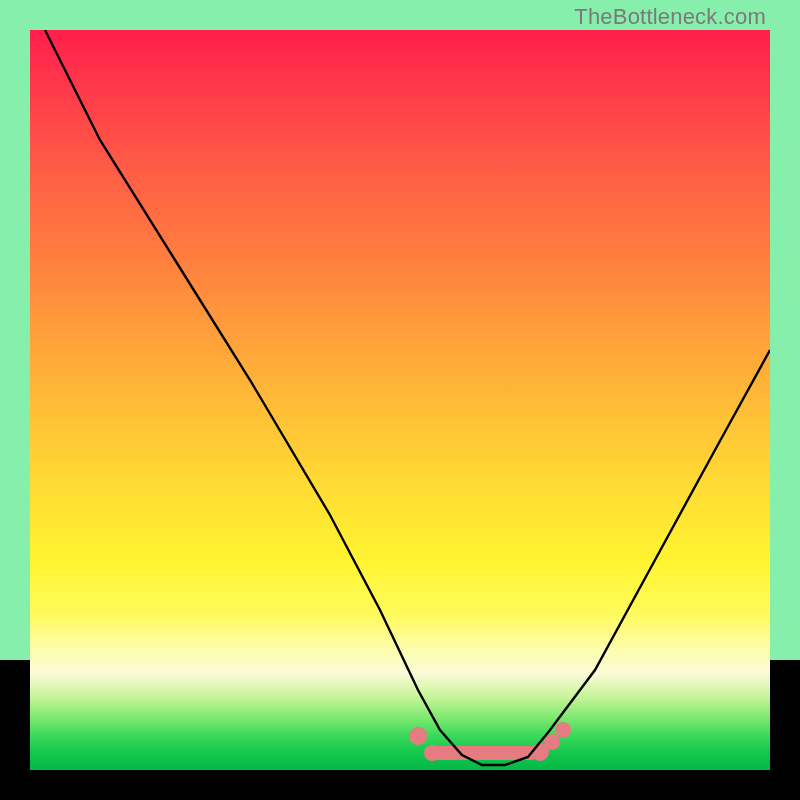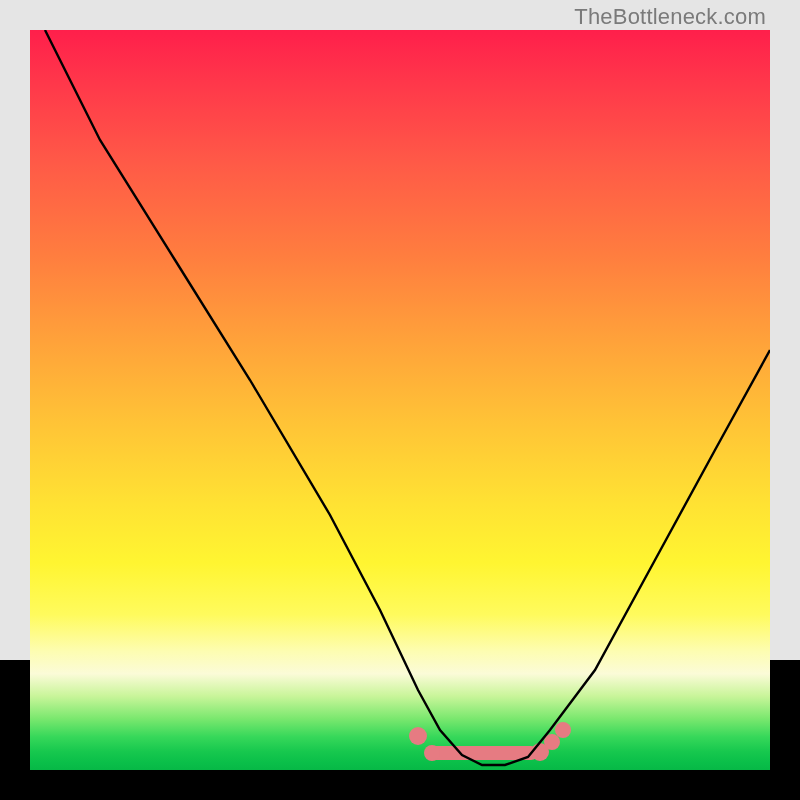--- a/index.html
+++ b/index.html
@@ -8,21 +8,21 @@
     width: 800px;
     height: 800px;
     background: #000;
     overflow: hidden;
     font-family: Arial, Helvetica, sans-serif;
   }
   .stage {
     position: relative;
     width: 800px;
     height: 660px;
-    background: #e5e5e5;
+    background: #86efac;
   }
   .plot-area {
     position: absolute;
     left: 30px;
     top: 30px;
     width: 740px;
     height: 740px;
     overflow: hidden;
   }
   .gradient-bg {

